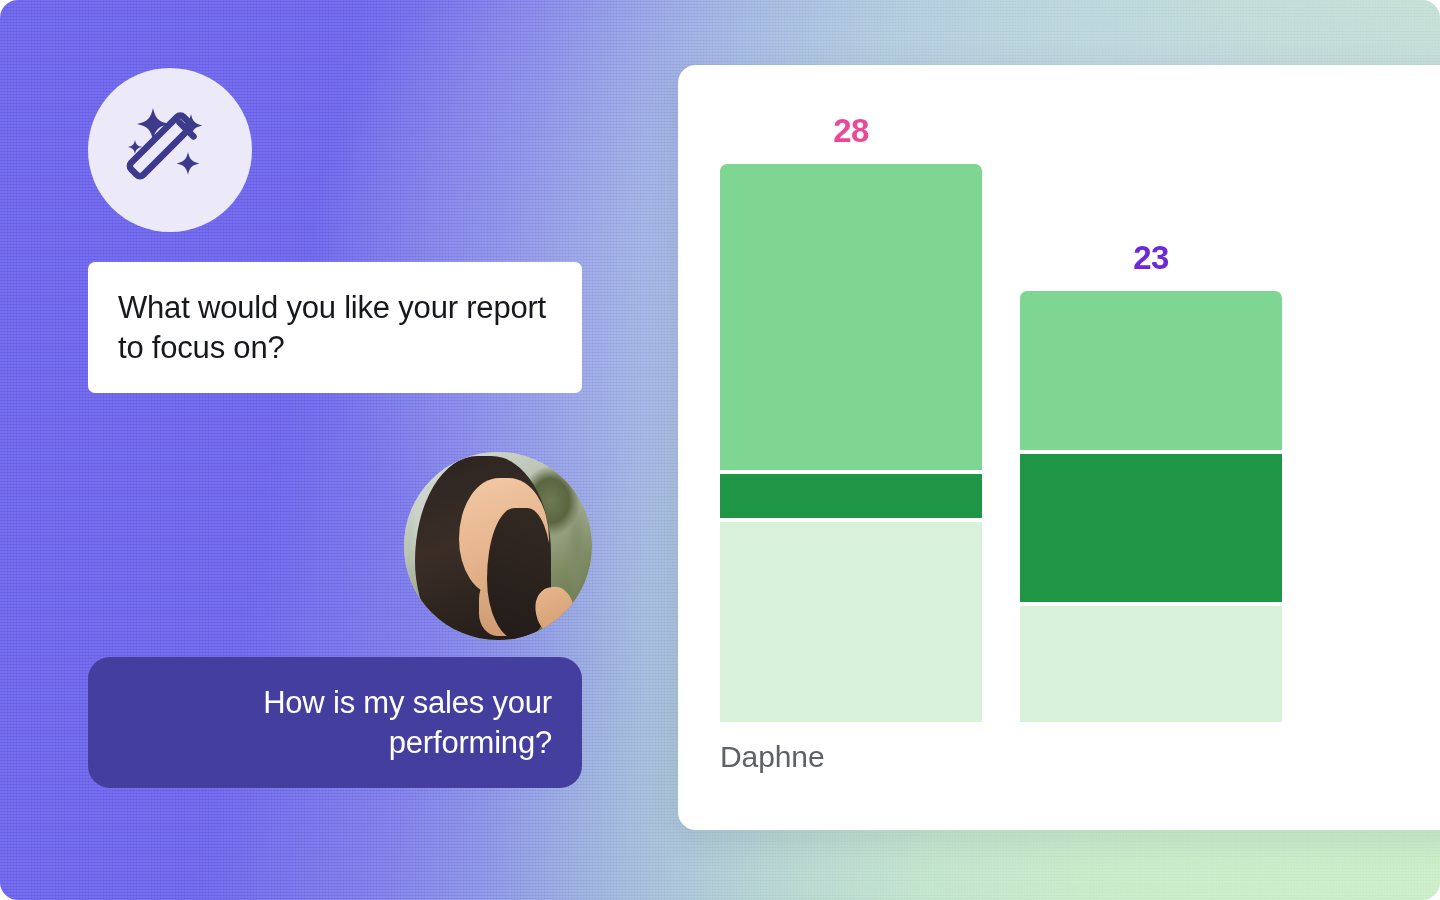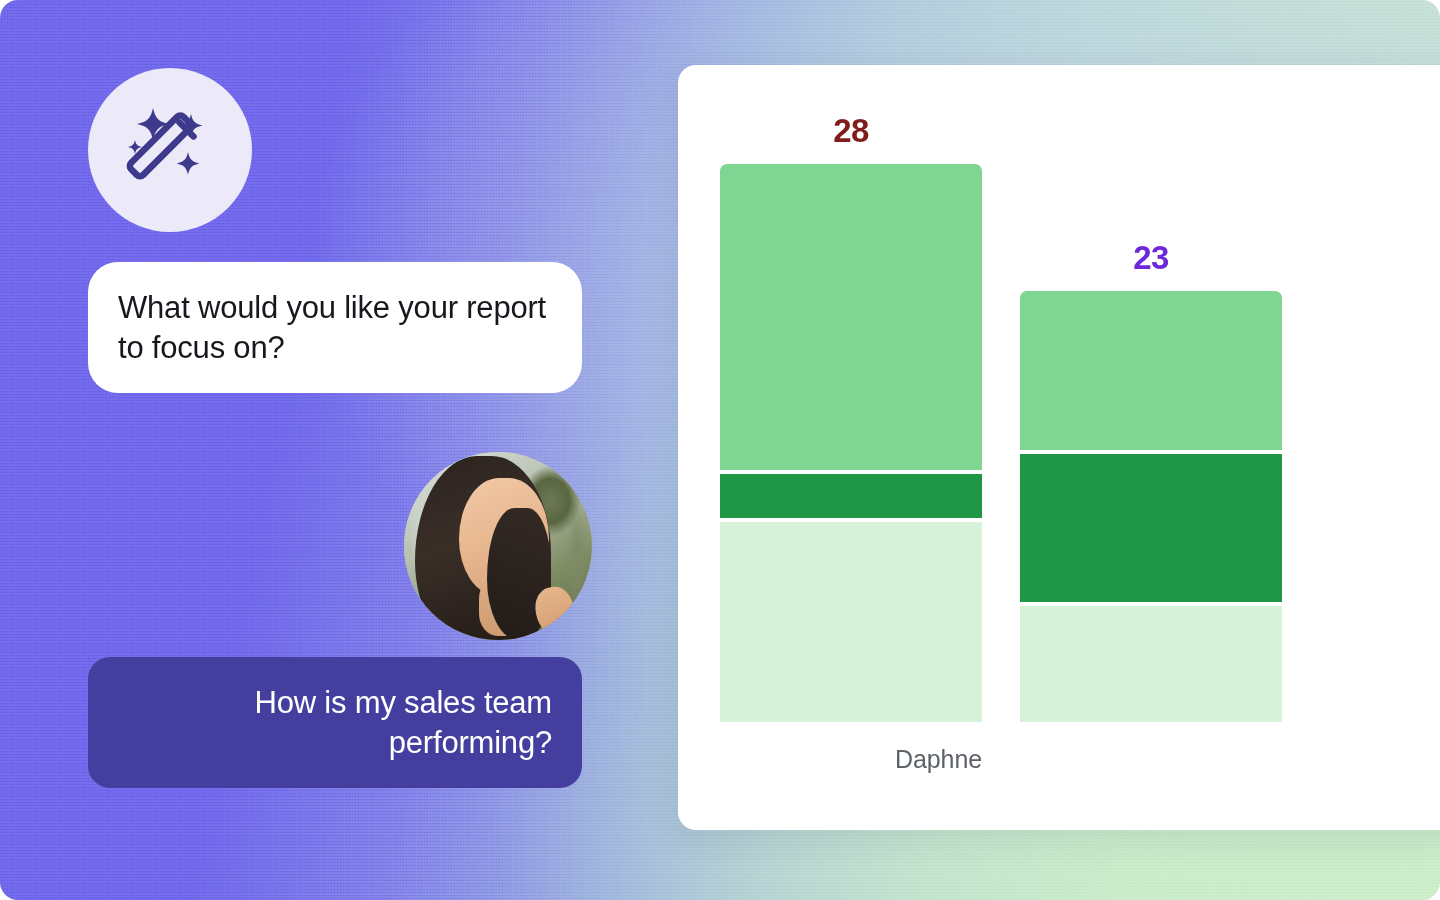--- a/index.html
+++ b/index.html
@@ -72,21 +72,21 @@
     line-height: 1.28;
     letter-spacing: -0.2px;
   }
 
   .bubble-assistant {
     left: 88px;
     top: 262px;
     width: 494px;
     background: #ffffff;
     color: #16181d;
-    border-radius: 30px;
+    border-radius: 7px;
     text-align: left;
   }
 
   .bubble-user {
     left: 88px;
     top: 657px;
     width: 494px;
     background: #443f9e;
     color: #ffffff;
     border-radius: 22px;
@@ -226,22 +226,22 @@
     width: 100%;
   }
   .seg:first-child {
     border-radius: 7px 7px 0 0;
   }
 
   .bar-label {
     position: absolute;
     bottom: 56px;
     width: 262px;
-    text-align: right;
-    font-size: 25px;
+    text-align: left;
+    font-size: 30px;
     color: #5d6268;
     letter-spacing: -0.1px;
   }
   .bar-label.g0 { left: 42px; }
   .bar-label.g1 { left: 342px; }
 </style>
 </head>
 <body>
 
 <div class="stage">
@@ -278,27 +278,27 @@
       <div class="av-face"></div>
       <div class="av-neck"></div>
       <div class="av-brow"></div>
       <div class="av-eye"></div>
       <div class="av-smile"></div>
       <div class="av-hair2"></div>
       <div class="av-hand"></div>
     </div>
   </div>
 
-  <div class="bubble bubble-user" style="background: rgb(68, 63, 158); color: rgb(255, 255, 255);">How is my sales team performing?</div>
+  <div class="bubble bubble-user" style="background: rgb(68, 63, 158); color: rgb(255, 255, 255);">How is my sales your performing?</div>
 
   <div class="chart-card" style="background: rgb(255, 255, 255);">
     <div class="plot">
 
       <div class="bar-group g0">
-        <div class="bar-total" style="color: #7f1d1d;">28</div>
+        <div class="bar-total" style="color: #ec4899;">28</div>
         <div class="bar-stack">
           <div class="seg" style="height: 306px; background: rgb(127, 214, 147);"></div>
           <div class="seg" style="height: 44px; background: rgb(31, 149, 70);"></div>
           <div class="seg" style="height: 200px; background: rgb(215, 242, 217);"></div>
         </div>
       </div>
 
       <div class="bar-group g1">
         <div class="bar-total" style="color: #6d28d9;">23</div>
         <div class="bar-stack">

